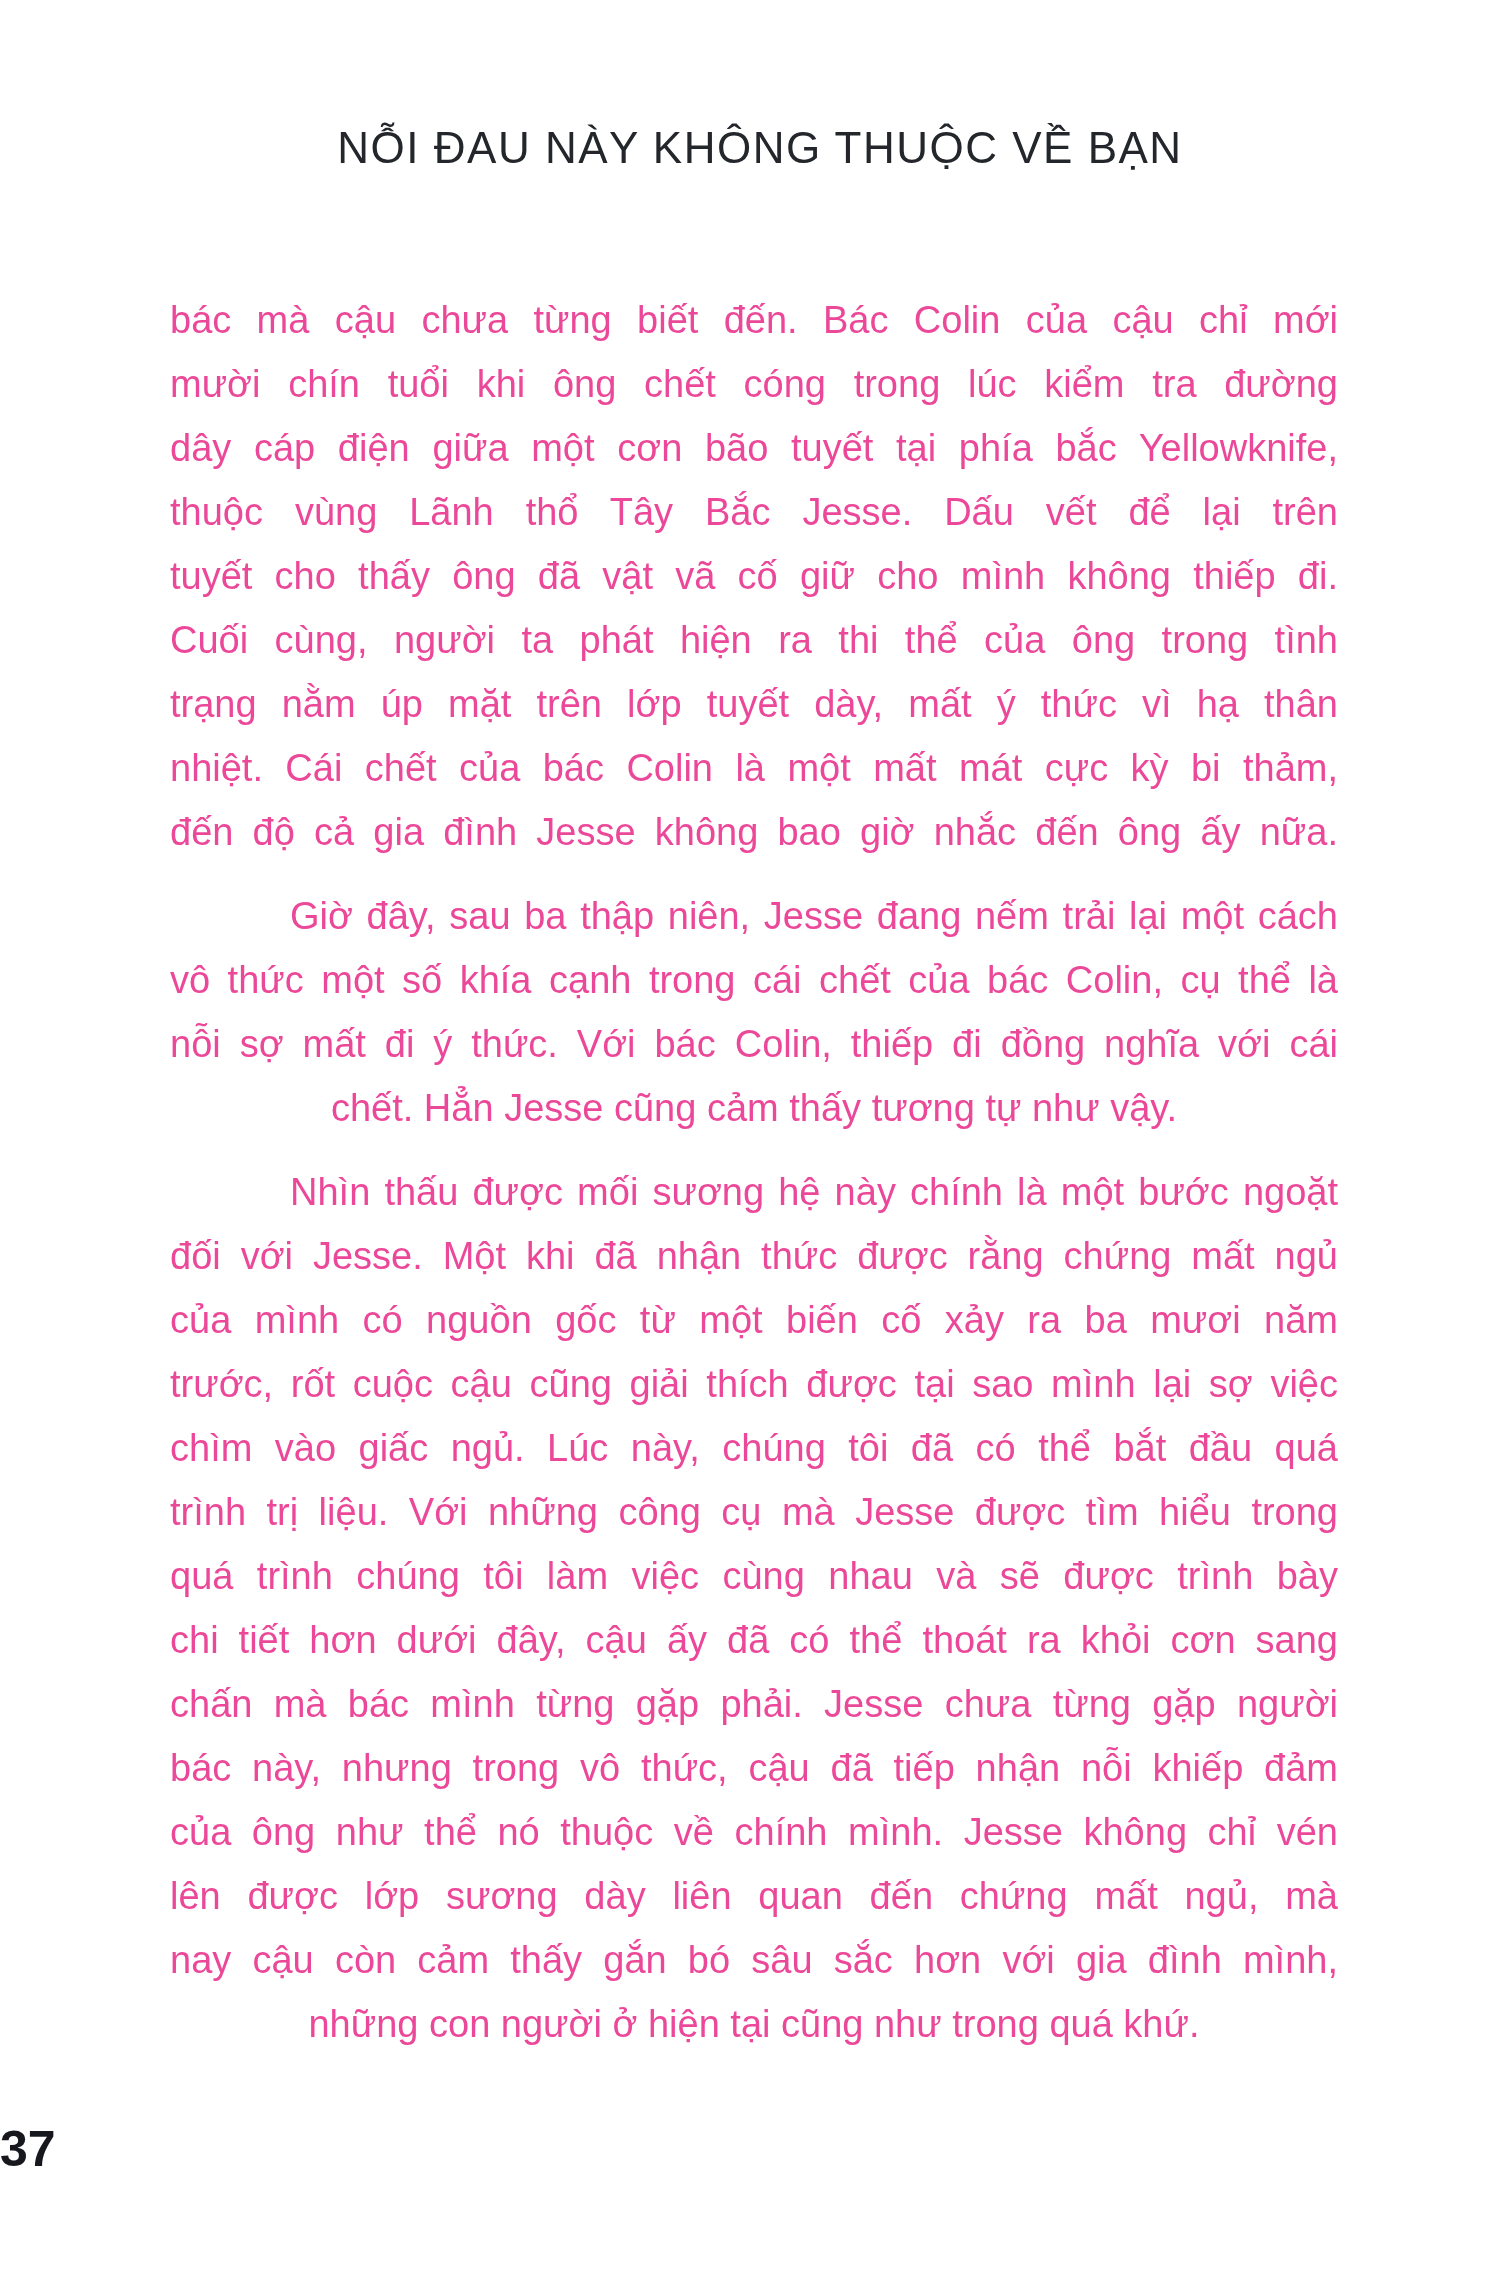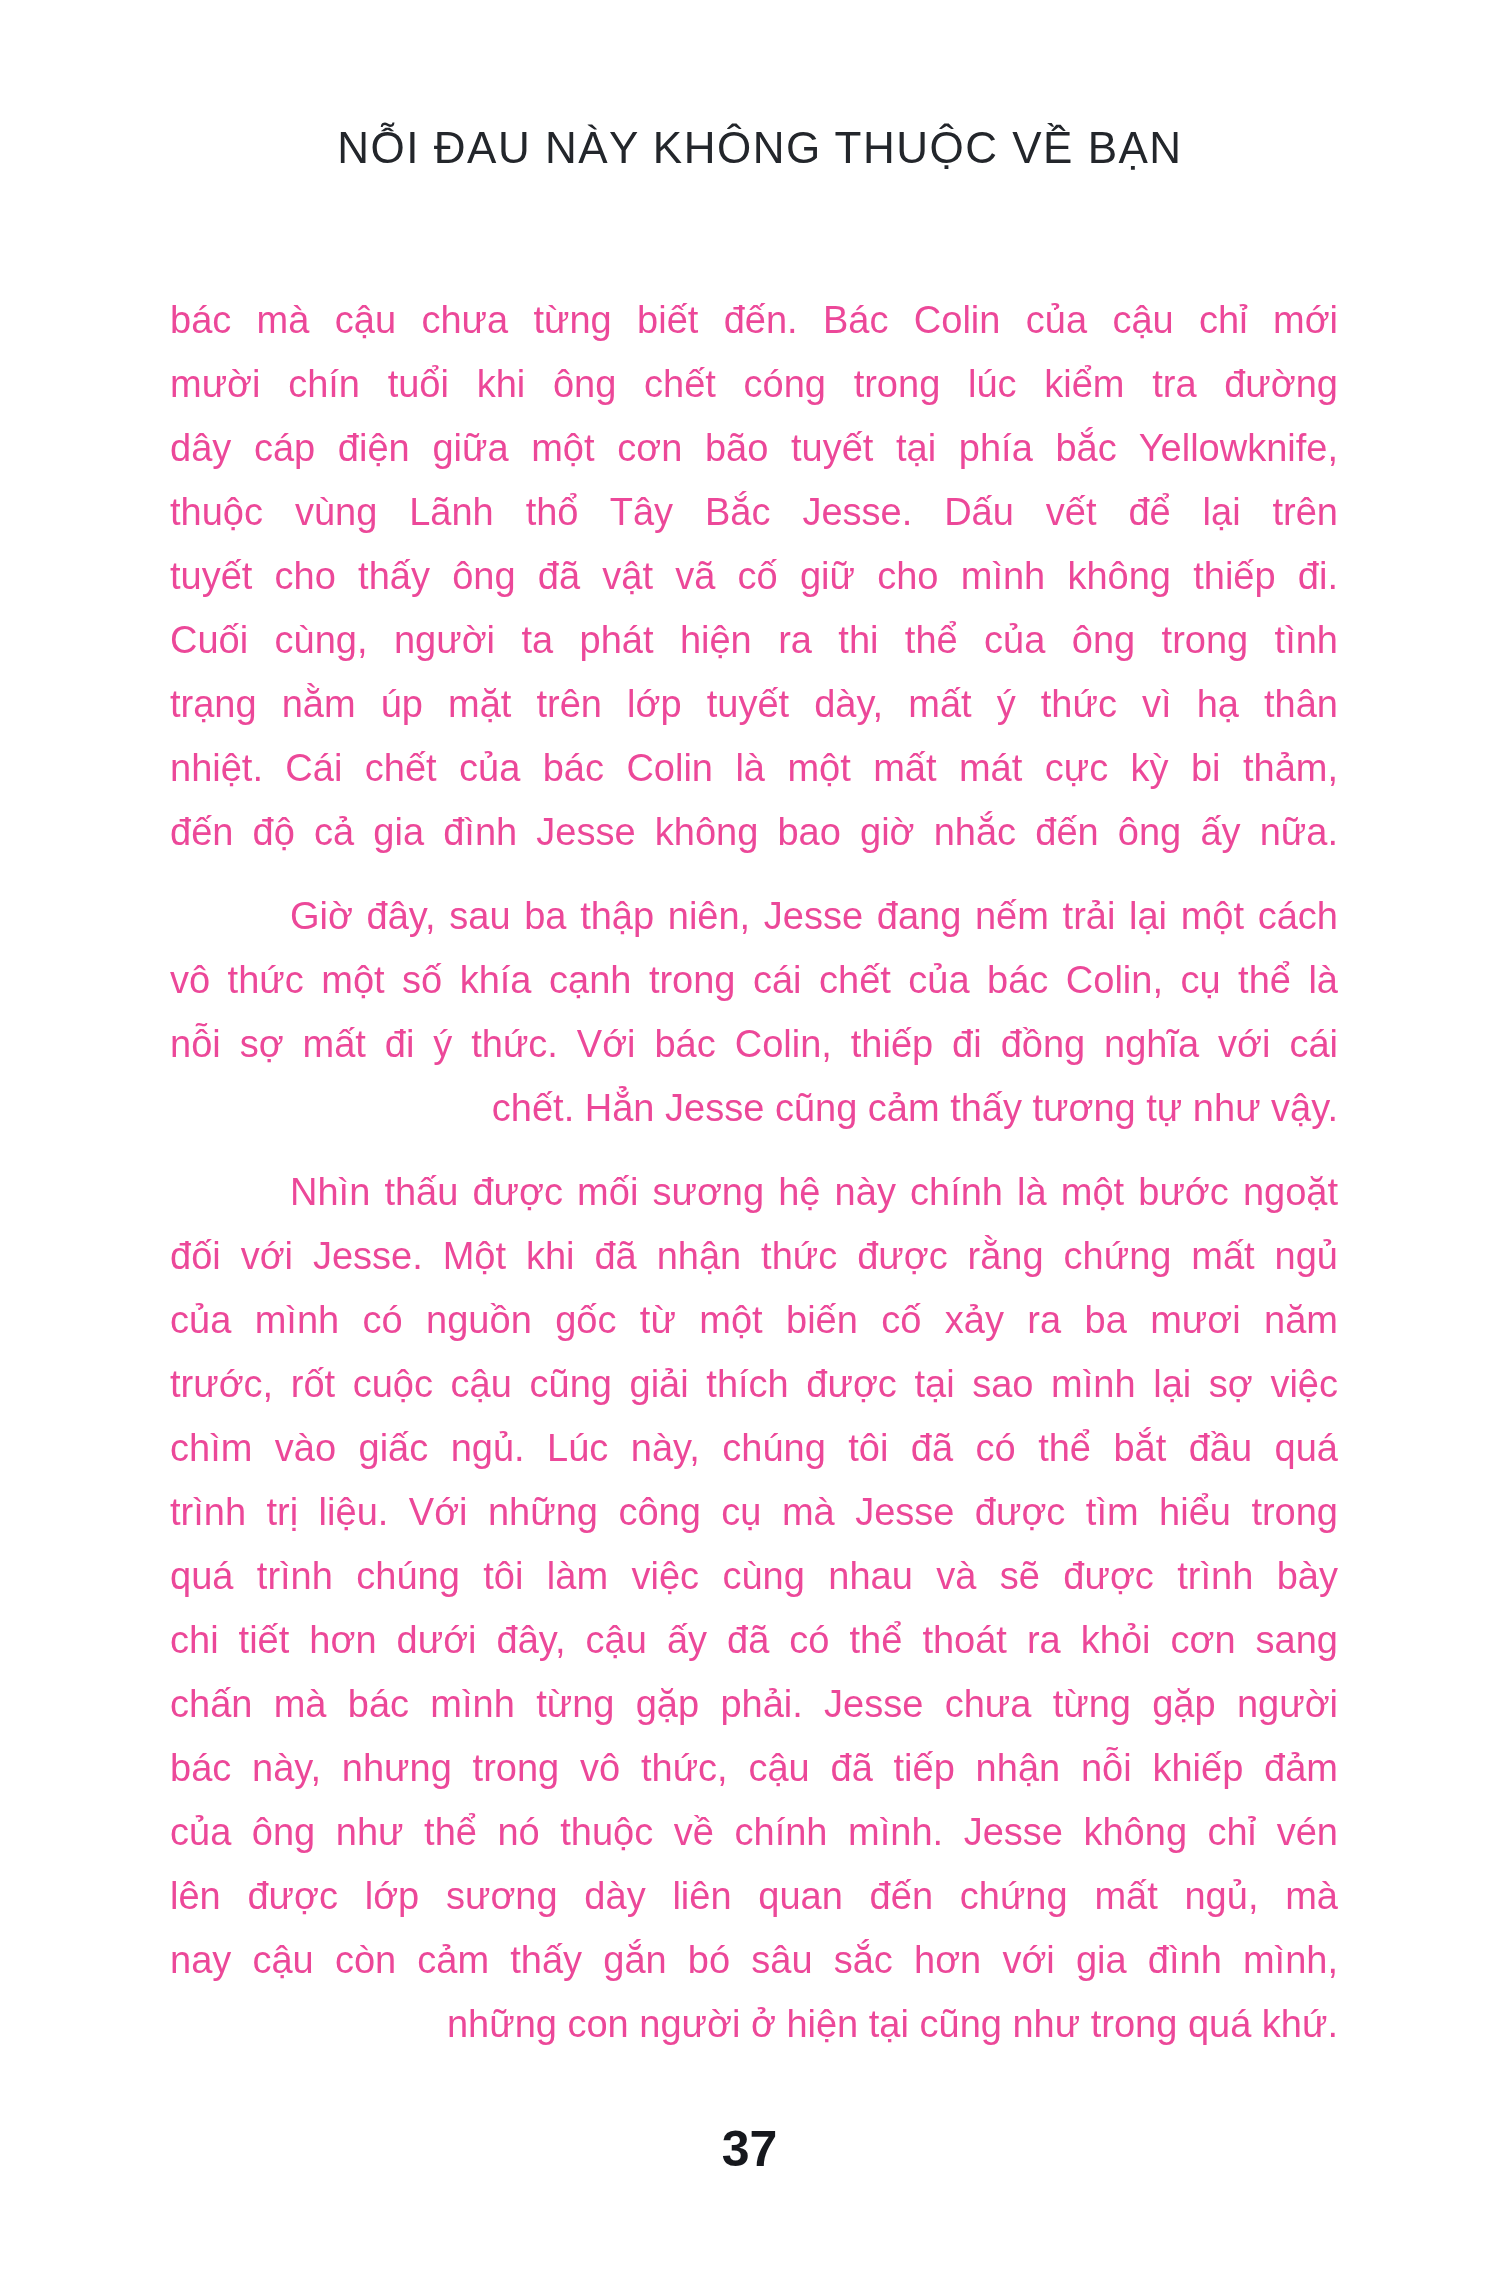--- a/index.html
+++ b/index.html
@@ -35,33 +35,33 @@
     width: 1168px;
     font-family: Liberation Sans, sans-serif;
     font-size: 38px;
     color: #ec4899;
   }
   .para + .para { margin-top: 20px; }
   .line {
     height: 64px;
     line-height: 64px;
     overflow: hidden;
-    text-align: right;
+    text-align: center;
   }
   .line.j {
     text-align: justify;
     text-align-last: justify;
   }
   .line.indent { padding-left: 120px; }
   .page-number {
     position: absolute;
     top: 2124px;
     left: 0;
     right: 0;
-    text-align: center;
+    text-align: left;
     font-family: "Liberation Sans", "DejaVu Sans", sans-serif;
     font-weight: 700;
     font-size: 50px;
     line-height: 1;
     color: #16181d;
   }
 </style>
 </head>
 <body>
 

